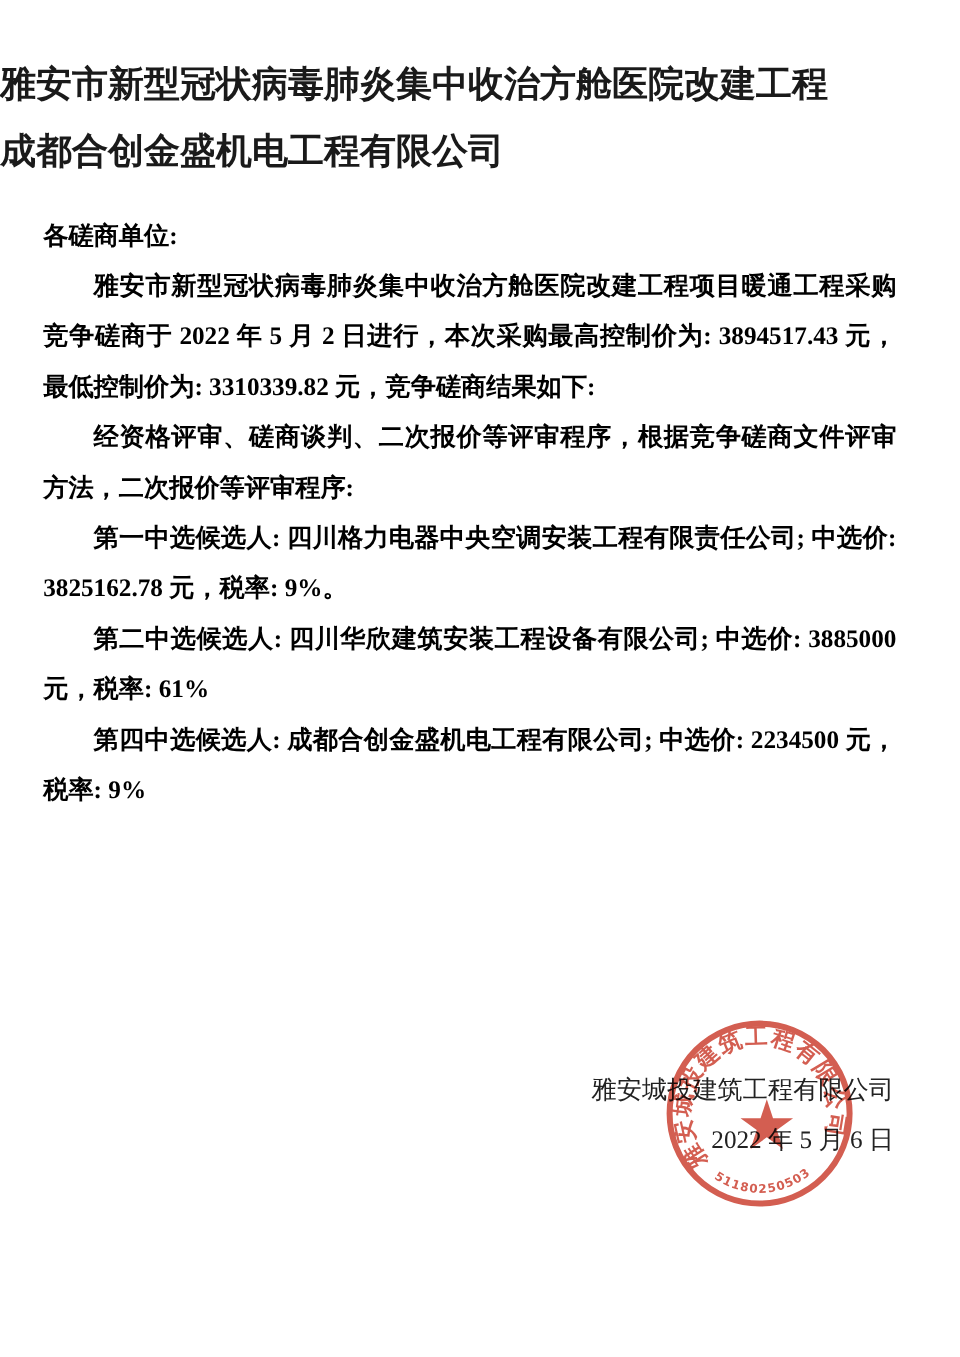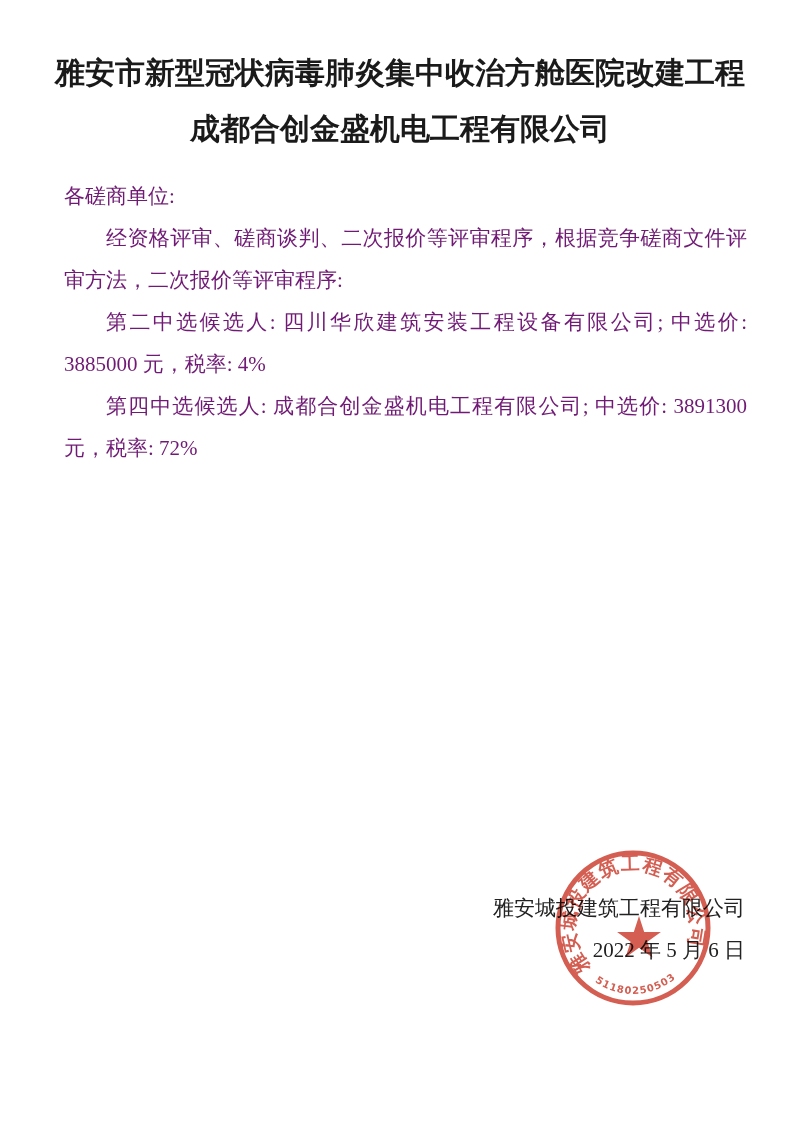--- a/index.html
+++ b/index.html
@@ -8,35 +8,35 @@
     position: relative;
     width: 800px;
     height: 1131px;
     background: #ffffff;
     color: #1e1e1e;
     font-family: "Liberation Serif", "DejaVu Serif", serif;
     overflow: hidden;
   }
   .title {
     padding-top: 45px;
-    text-align: center;
-    font-family: Liberation Serif, serif;
+    font-family: Liberation Mono, monospace;
     font-weight: bold;
     font-size: 30px;
     line-height: 56px;
     color: #1a1a1a;
   }
   .body-text {
     margin-top: 18px;
-    padding: 0 53px 0 64px;
+    padding: 0 53px 0 36px;
     font-size: 21px;
     line-height: 42px;
     text-align: justify;
     text-justify: inter-character;
-    color: #701a75;
+    color: #000000;
+    font-weight: bold;
   }
   .body-text p { text-indent: 2em; }
   .body-text p.no-indent { text-indent: 0; }
   .signature {
     position: absolute;
     top: 887px;
     right: 55px;
     text-align: right;
     font-size: 21px;
     line-height: 42px;
@@ -71,23 +71,25 @@
 
 <div class="page">
 
   <div class="title">
     <div>雅安市新型冠状病毒肺炎集中收治方舱医院改建工程</div>
     <div>成都合创金盛机电工程有限公司</div>
   </div>
 
   <div class="body-text">
     <p class="no-indent">各磋商单位:</p>
+    <p>雅安市新型冠状病毒肺炎集中收治方舱医院改建工程项目暖通工程采购竞争磋商于 2022 年 5 月 2 日进行，本次采购最高控制价为: 3894517.43 元，最低控制价为: 3310339.82 元，竞争磋商结果如下:</p>
     <p>经资格评审、磋商谈判、二次报价等评审程序，根据竞争磋商文件评审方法，二次报价等评审程序:</p>
-    <p>第二中选候选人: 四川华欣建筑安装工程设备有限公司; 中选价: 3885000 元，税率: 4%</p>
-    <p>第四中选候选人: 成都合创金盛机电工程有限公司; 中选价: 3891300 元，税率: 72%</p>
+    <p>第一中选候选人: 四川格力电器中央空调安装工程有限责任公司; 中选价: 3825162.78 元，税率: 9%。</p>
+    <p>第二中选候选人: 四川华欣建筑安装工程设备有限公司; 中选价: 3885000 元，税率: 61%</p>
+    <p>第四中选候选人: 成都合创金盛机电工程有限公司; 中选价: 2234500 元，税率: 9%</p>
   </div>
 
   <div class="signature">
     <div>雅安城投建筑工程有限公司</div>
     <div>2022 年 5 月 6 日</div>
   </div>
 
   <div class="seal">
     <svg viewBox="0 0 158 158" xmlns="http://www.w3.org/2000/svg">
       <defs>

